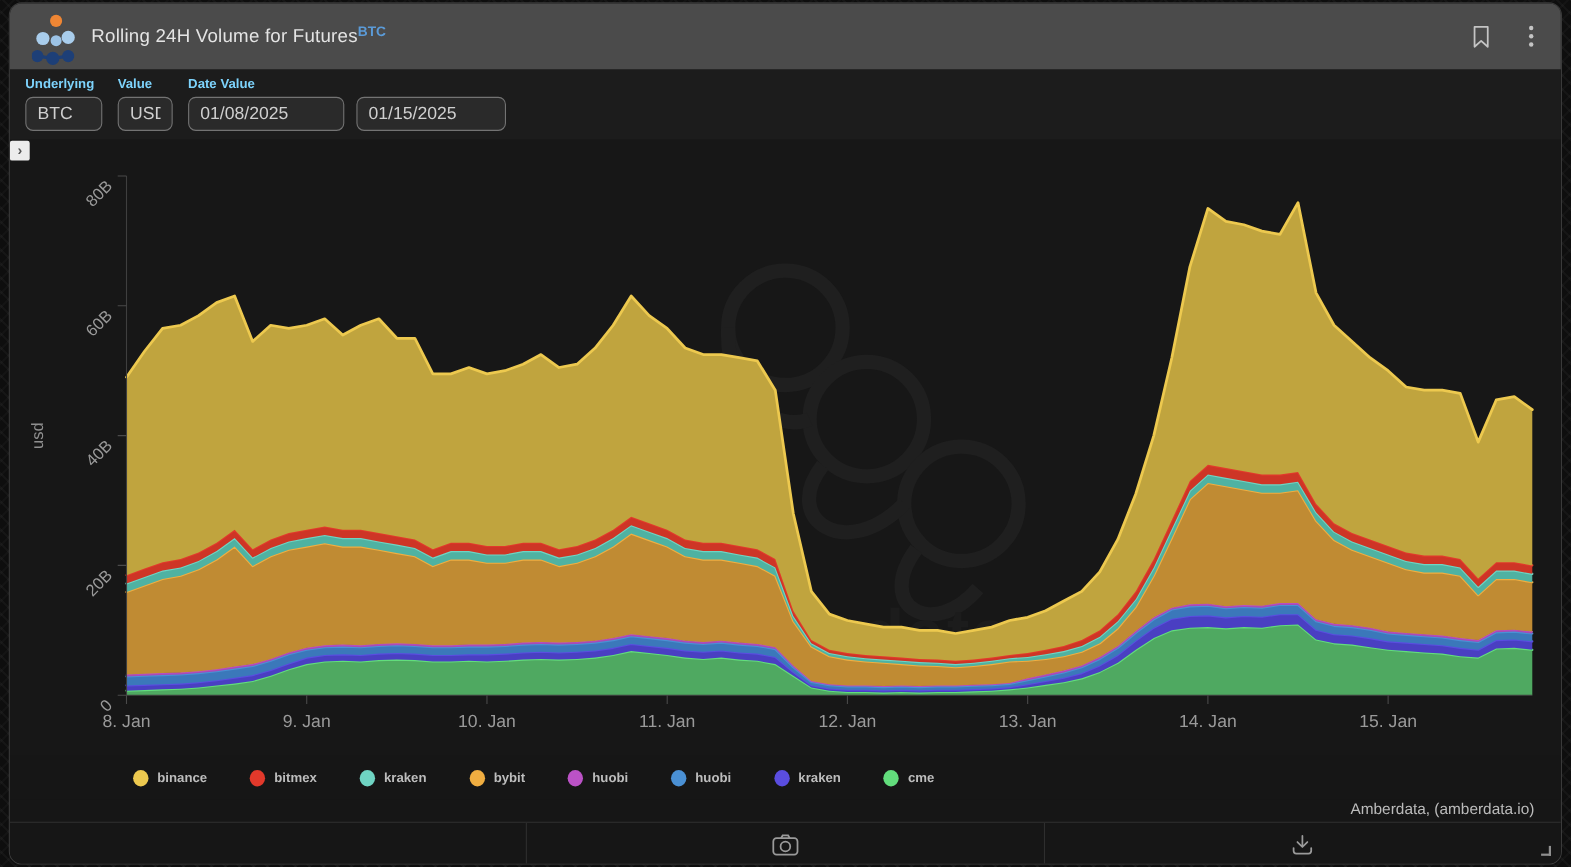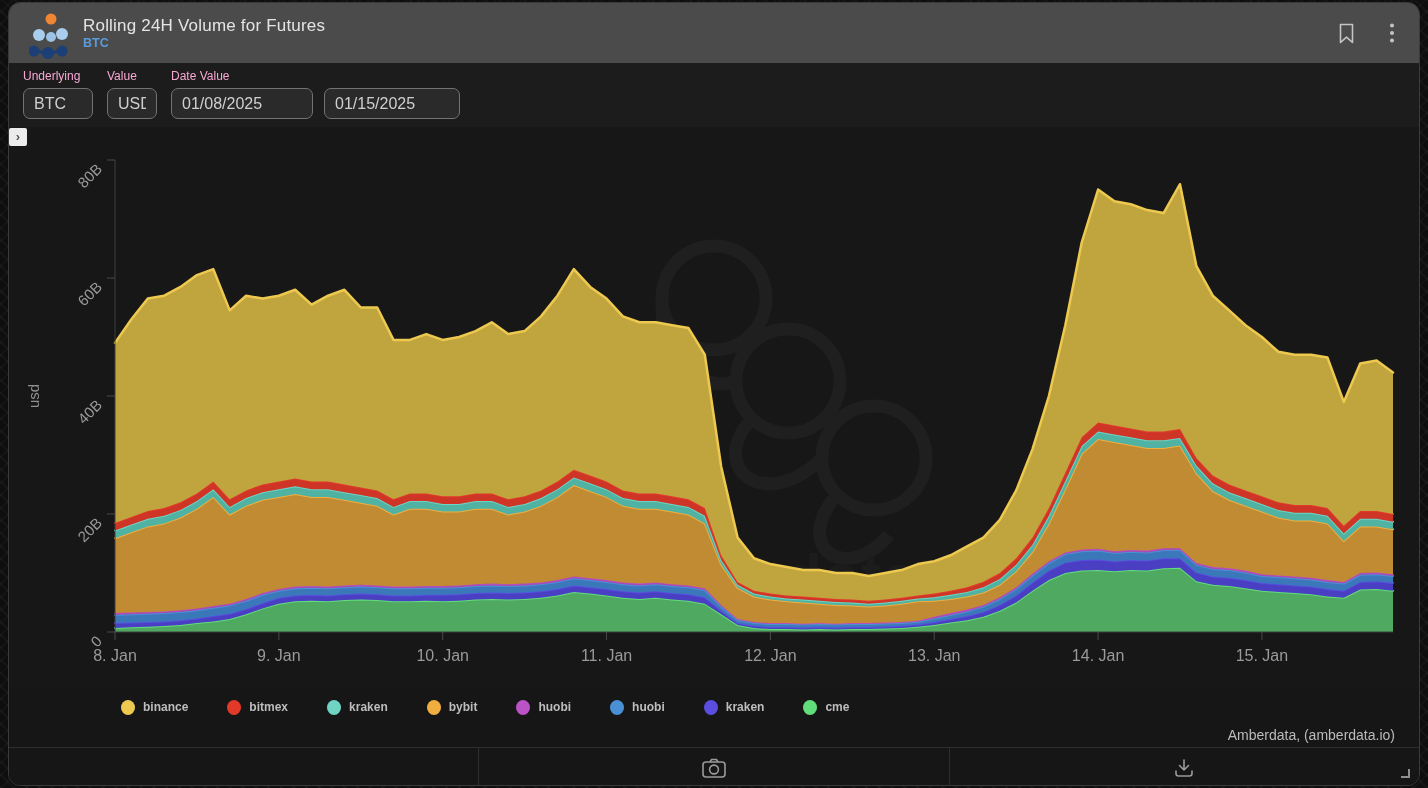--- a/index.html
+++ b/index.html
@@ -8,28 +8,28 @@
     background-color:#0e0e0e;
     background-image:
       repeating-linear-gradient(45deg, rgba(255,255,255,0.03) 0 2px, transparent 2px 9px),
       repeating-linear-gradient(-45deg, rgba(255,255,255,0.022) 0 2px, transparent 2px 9px);
   }
   .widget { position:absolute; left:8px; top:2px; width:1412px; height:784px;
     background:#161616; border:1px solid #3a3a3a; border-radius:12px; overflow:hidden; }
   
   .header { height:60px; background:#4b4b4b; display:flex; align-items:center; padding:0 12px; position:relative; }
   .logo { width:42px; height:50px; margin:4px 12px 0 8px; flex:none; }
-  .titles { display:flex; flex-direction:column; line-height:1.25;justify-content:space-between; }
+  .titles { display:flex; line-height:1.25;justify-content:space-between; }
   .title { font-size:17px; color:#e4e4e4; font-weight:500; letter-spacing:.2px; }
   .subtitle { font-size:12.5px; color:#5b9bd8; font-weight:bold; }
   .header-actions { position:absolute; right:20px; top:0; height:100%; display:flex; align-items:center; gap:26px; }
   .icon-btn { background:none; border:none; cursor:pointer; padding:4px; display:flex; align-items:center; }
   
   .controls { height:64px; background:#1c1c1c; display:flex; align-items:flex-start; gap:14px; padding:6px 0 0 14px; }
-  .ctrl-label { font-size:12px; font-weight:normal; color:#f9a8d4; margin-bottom:5px; display:block; }
+  .ctrl-label { font-size:12px; font-weight:bold; color:#7dd3fc; margin-bottom:5px; display:block; }
   .ctrl input { background:#2a2a2a; border:1px solid #737373; border-radius:7px; color:#cfcfcf;
     font-size:16px; font-family:inherit; padding:3px 10px; height:31px; }
   .ctrl .daterow { display:flex; gap:11px; }
   
   .expander { position:absolute; left:0; top:125px; width:18px; height:18px; background:#ececec;
     color:#555; border:none; border-radius:2px; font-size:13px; font-weight:bold; line-height:16px;
     cursor:pointer; z-index:5; }
   
   .chart-area { position:relative; height:560px; background:#171717; }
   .chart-area svg { position:absolute; left:0; top:0; }

